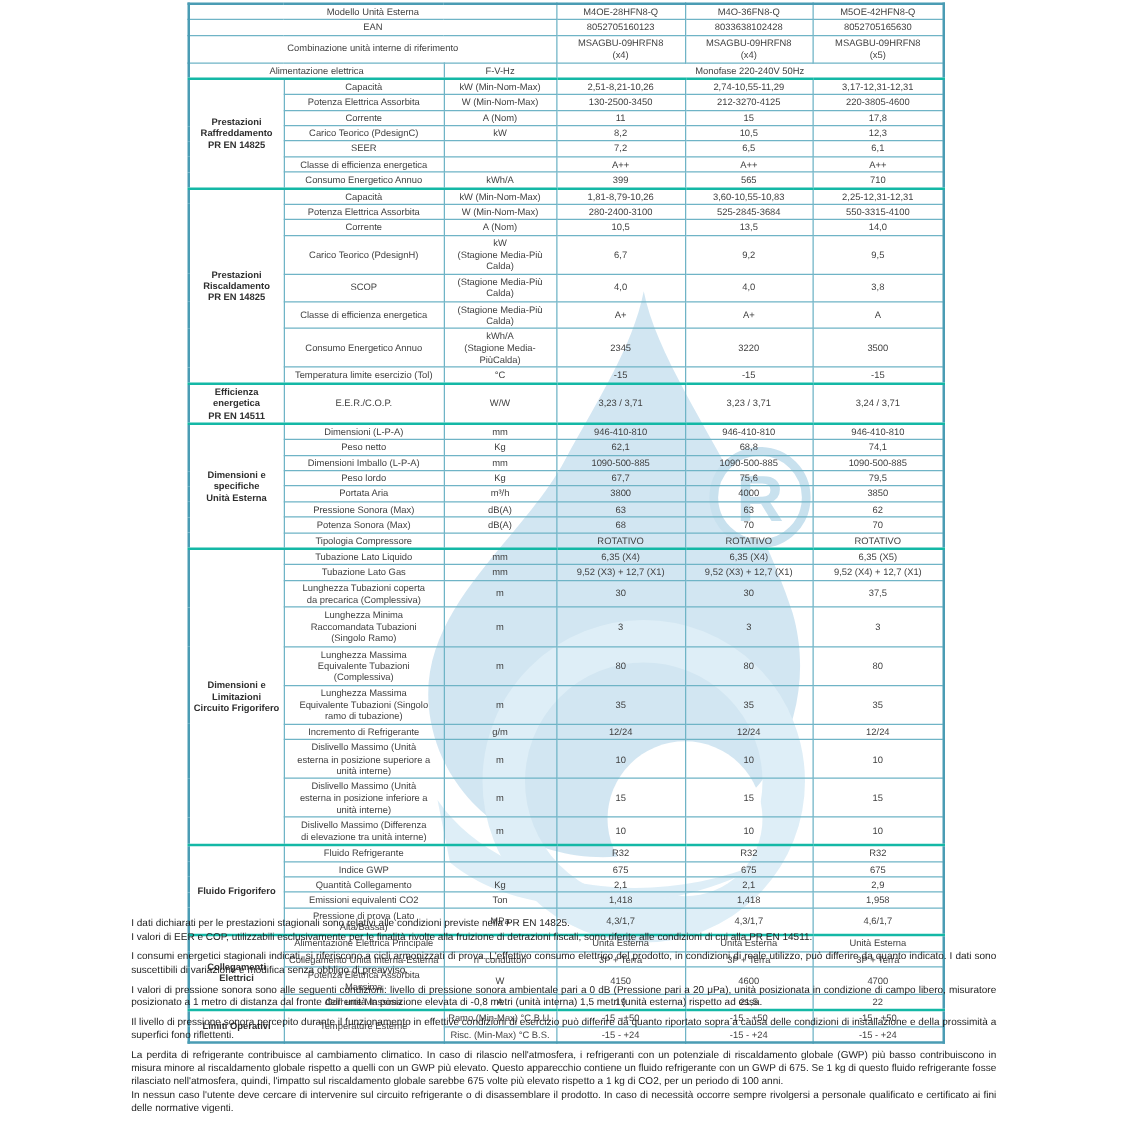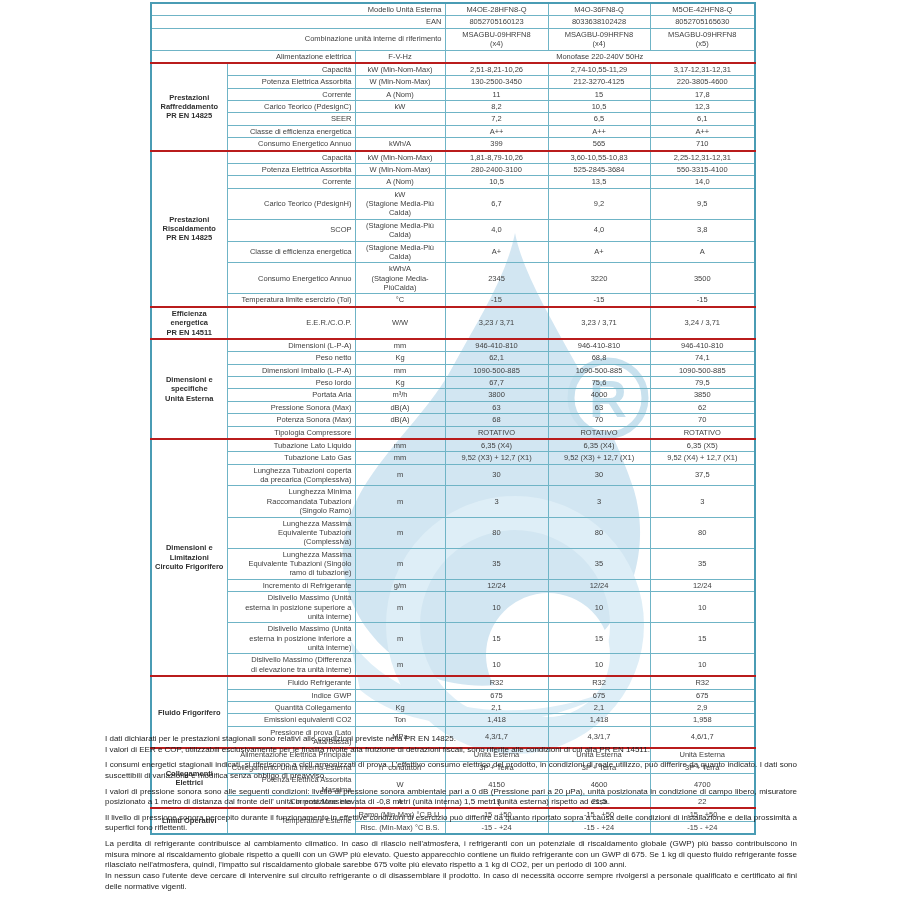--- a/index.html
+++ b/index.html
@@ -14,22 +14,22 @@
     border:2px solid #4a9cb4;
   }
   #spec-table td{
     border:1px solid #6fb4c6;
     padding:1px 3px;
     font-size:7.5px;line-height:1.25;
     color:#3f3f3f;text-align:center;vertical-align:middle;
     white-space:pre-line;overflow:hidden;
   }
   #spec-table td.sec{font-weight:bold;color:#2e2e2e;}
-  #spec-table td.lbl{text-align:right;}
-  #spec-table tr.sec-start td{border-top:2px solid #b91c1c;}
+  #spec-table td.lbl{text-align:center;}
+  #spec-table tr.sec-start td{border-top:2px solid #14b8a6;}
   #footnotes{
     position:absolute;left:105px;top:734px;width:692px;z-index:1;
     font-size:8px;line-height:1.33;color:#1d1d1d;text-align:justify;
   }
   #footnotes p{margin:0 0 5px 0;white-space:pre-line;}
 </style>
 </head>
 <body>
 
 <svg id="watermark" viewBox="0 0 900 900" xmlns="http://www.w3.org/2000/svg" aria-hidden="true">

